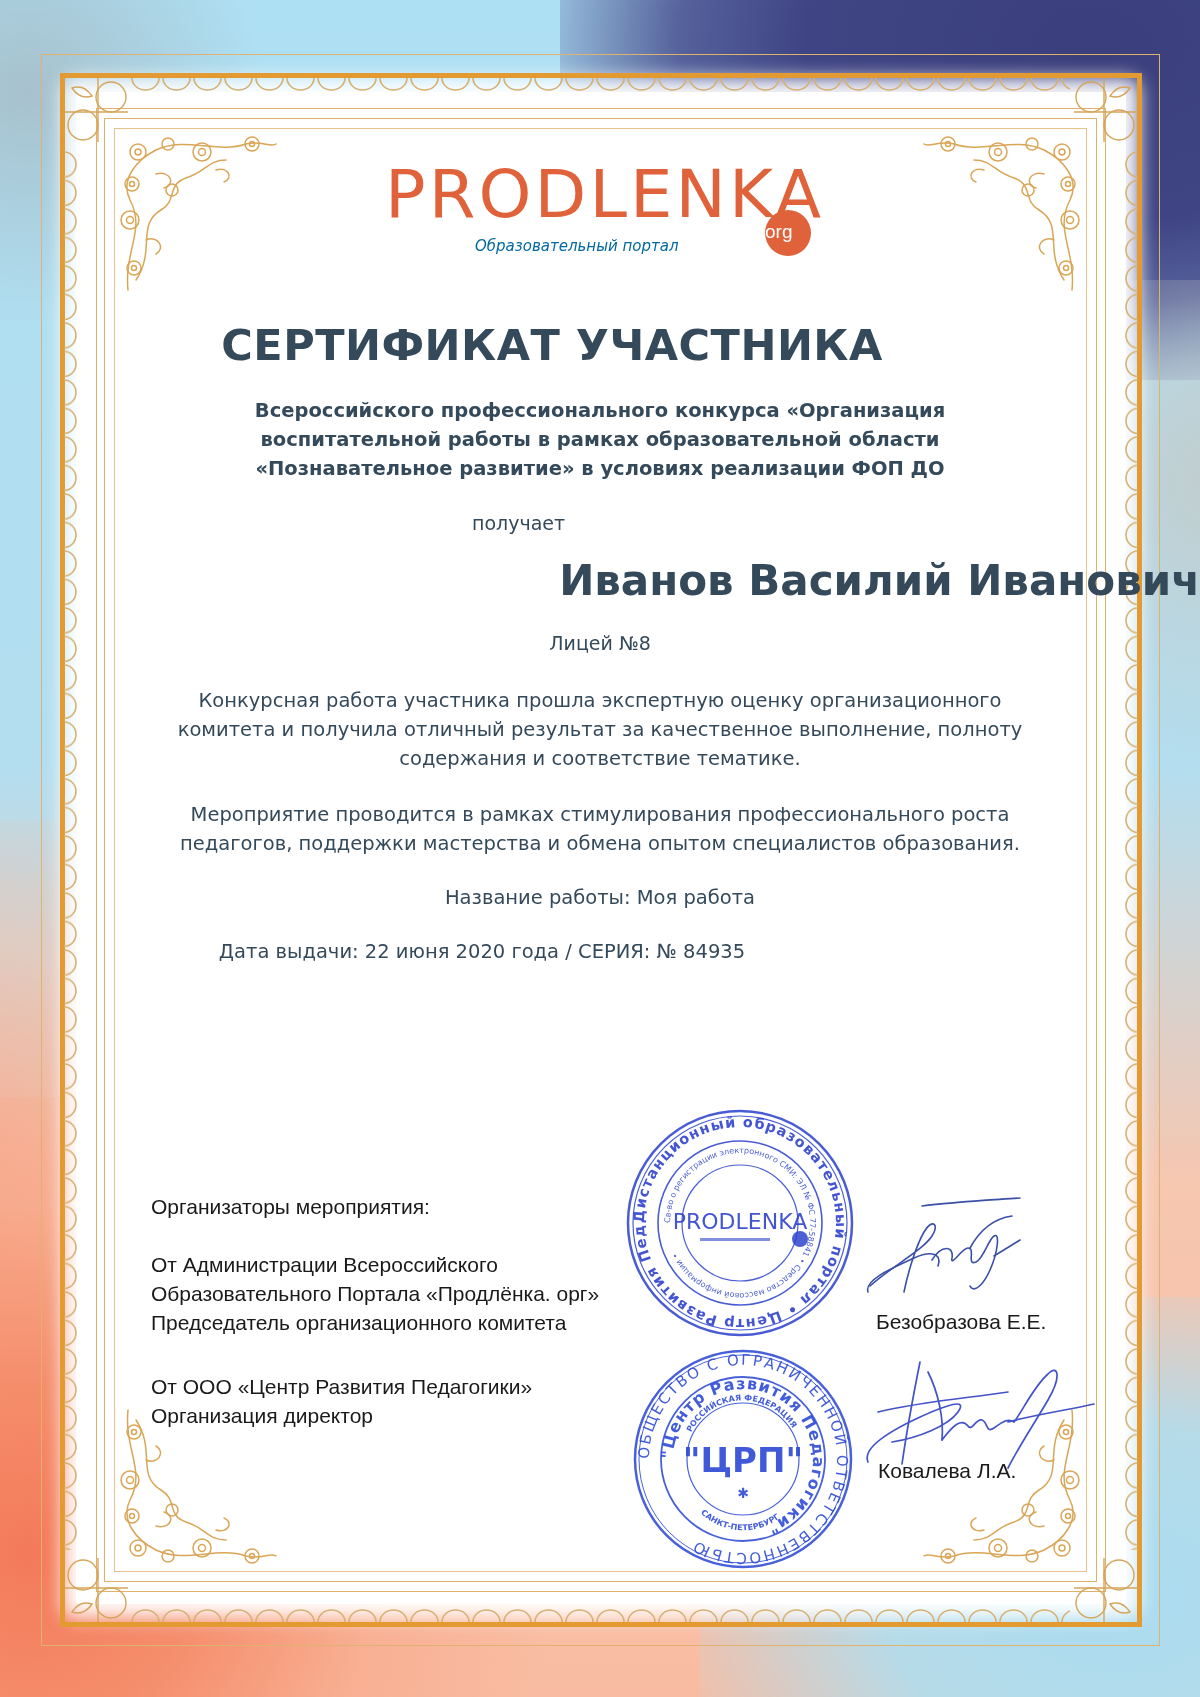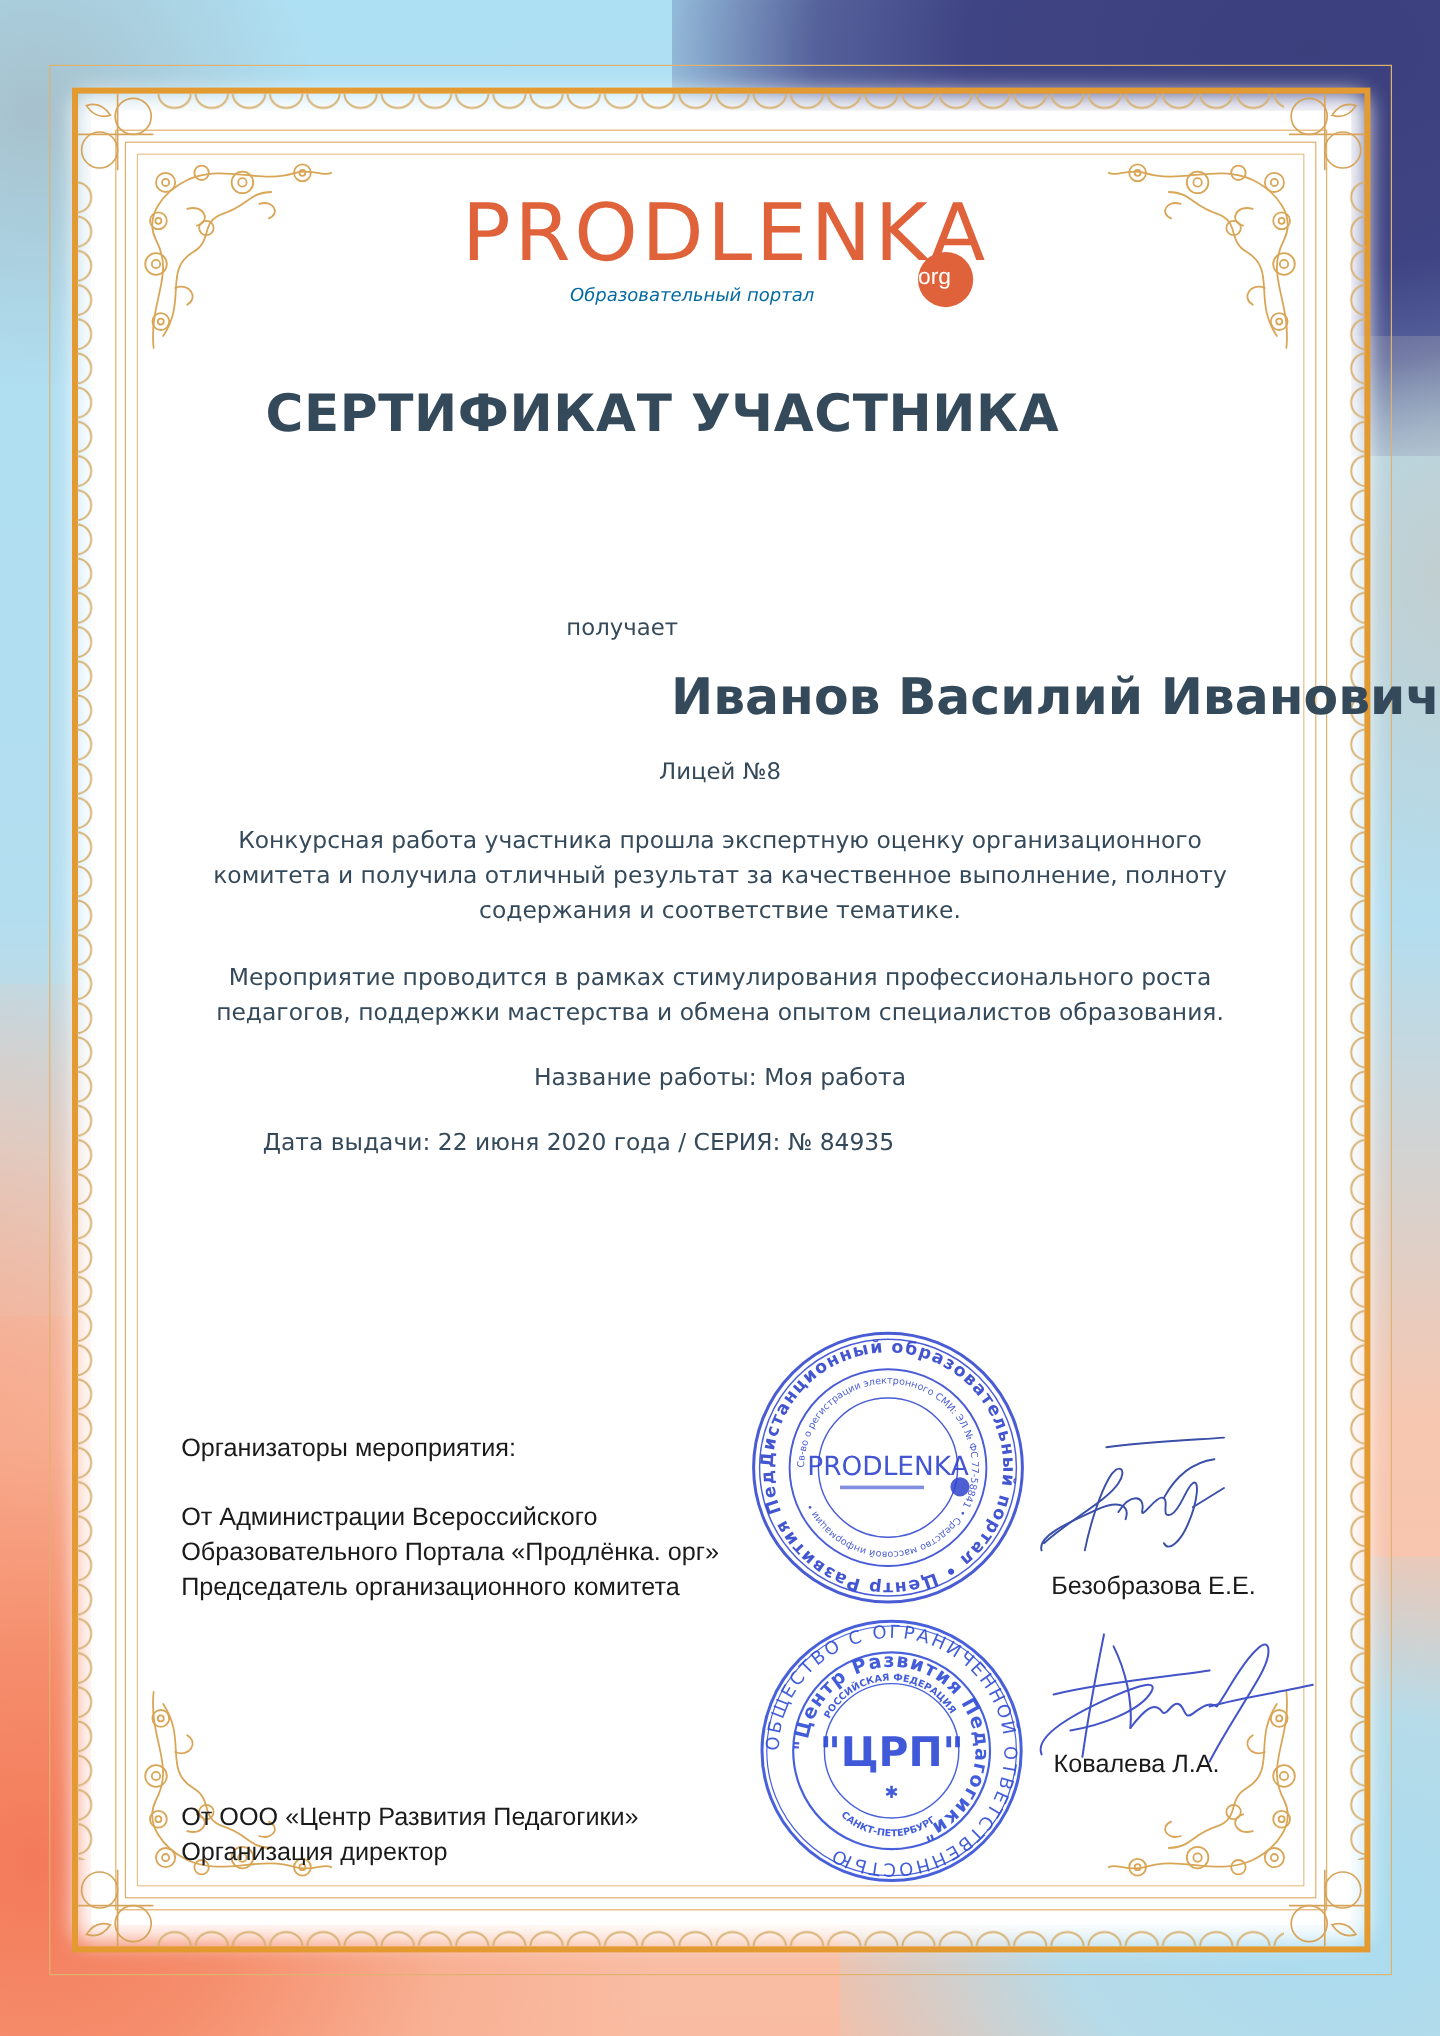--- a/index.html
+++ b/index.html
@@ -128,21 +128,21 @@
       position: absolute; left: 0; width: 964px; top: 940px; text-align: center;
       font-size: 19.5px; color: #34495a;
     }
 
     .org-text {
       position: absolute; font-family: "Liberation Sans", sans-serif;
       font-size: 21px; color: #1a1a1a; line-height: 29px;
     }
     .org-heading { left: 151px; top: 1192px; }
     .org-block-1 { left: 151px; top: 1250px; }
-    .org-block-2 { left: 151px; top: 1500px; }
+    .org-block-2 { left: 151px; top: 1372px; }
 
     .signer {
       position: absolute; font-family: "Liberation Sans", sans-serif;
       font-size: 21px; color: #1a1a1a;
     }
     .signer-1 { left: 876px; top: 1310px; }
     .signer-2 { left: 878px; top: 1459px; }
 
     .stamp { position: absolute; }
     .stamp-1 { left: 625px; top: 1108px; width: 230px; height: 230px; }
@@ -335,20 +335,25 @@
 <div class="content">
 
   <div class="logo">
     <div class="logo-word">PRODLENKA</div>
     <div class="logo-org">org</div>
     <div class="logo-sub">Образовательный портал</div>
   </div>
 
   <div class="title">СЕРТИФИКАТ УЧАСТНИКА</div>
 
+  <div class="subtitle">
+    <div>Всероссийского профессионального конкурса «Организация</div>
+    <div>воспитательной работы в рамках образовательной области</div>
+    <div>«Познавательное развитие» в условиях реализации ФОП ДО</div>
+  </div>
 
   <div class="receives">получает</div>
   <div class="recipient">Иванов Василий Иванович</div>
   <div class="school">Лицей №8</div>
 
   <div class="para para-1">
     <div>Конкурсная работа участника прошла экспертную оценку организационного</div>
     <div>комитета и получила отличный результат за качественное выполнение, полноту</div>
     <div>содержания и соответствие тематике.</div>
   </div>

